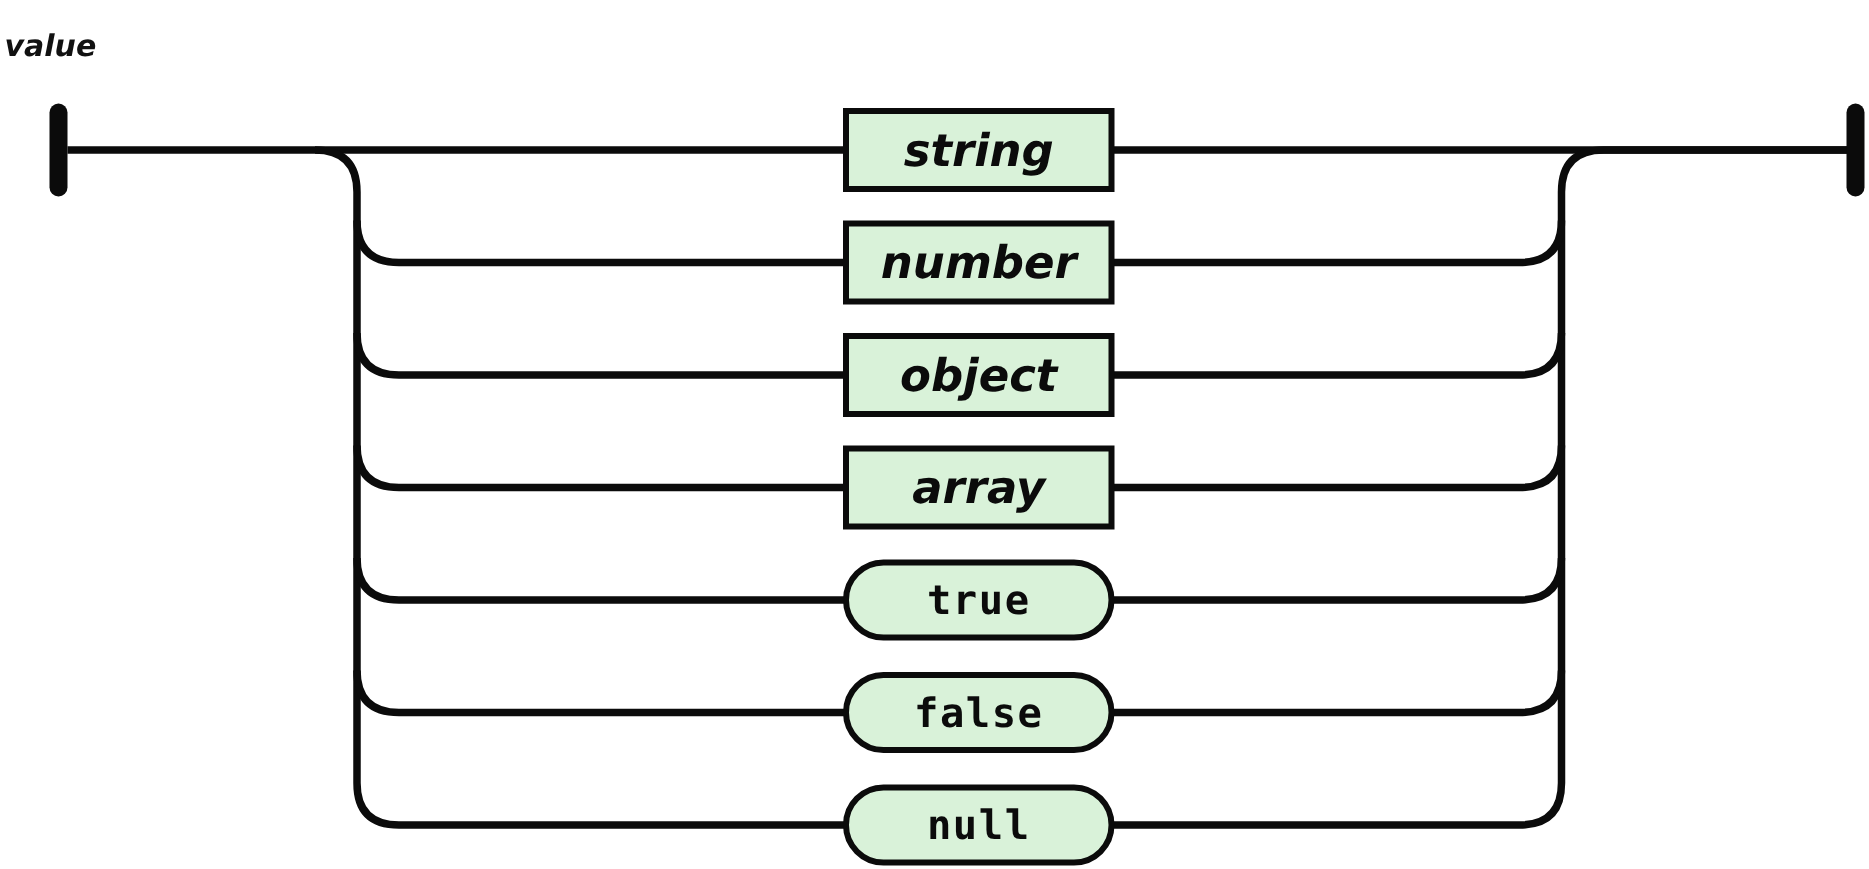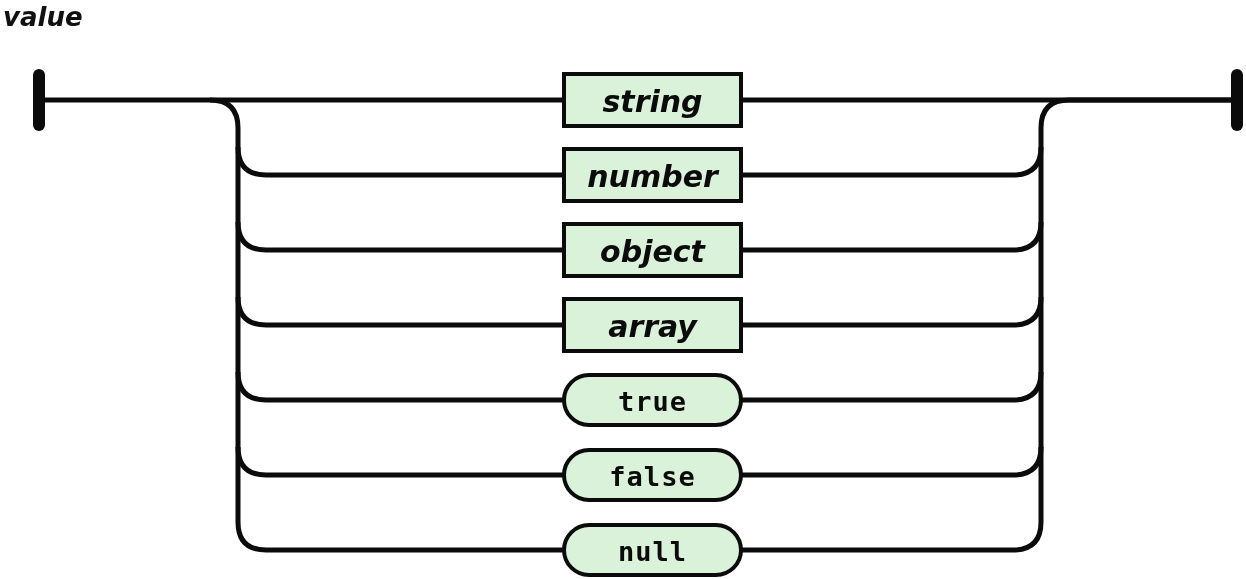--- a/index.html
+++ b/index.html
@@ -11,23 +11,23 @@
     position: relative;
     width: 1246px;
     height: 579px;
     background: #ffffff;
     overflow: hidden;
     font-family: "DejaVu Sans", sans-serif;
   }
   .diagram-title {
     position: absolute;
     left: 3px;
-    top: 4px;
+    top: 20px;
     font-family: "DejaVu Sans", sans-serif;
-    font-size: 26px;
+    font-size: 20px;
     font-weight: bold;
     font-style: italic;
     color: #111111;
     letter-spacing: 0px;
     line-height: 1;
     user-select: none;
   }
   svg.diagram-canvas {
     position: absolute;
     left: 0;

